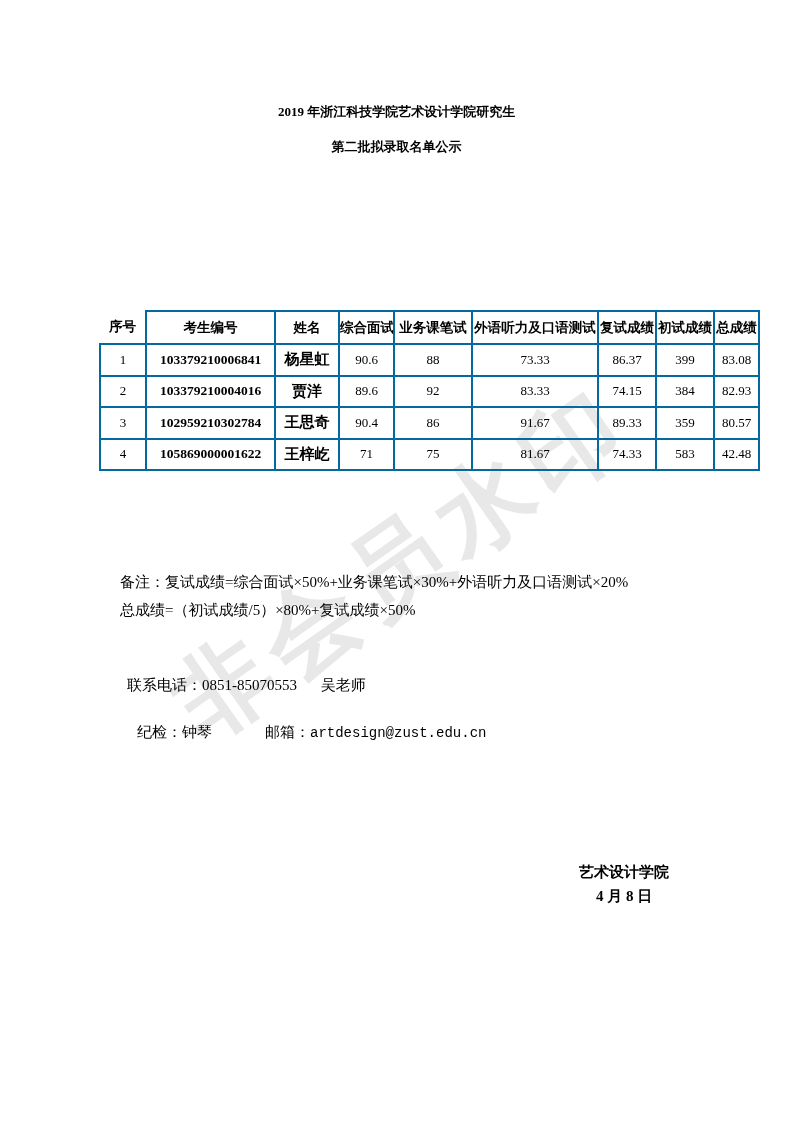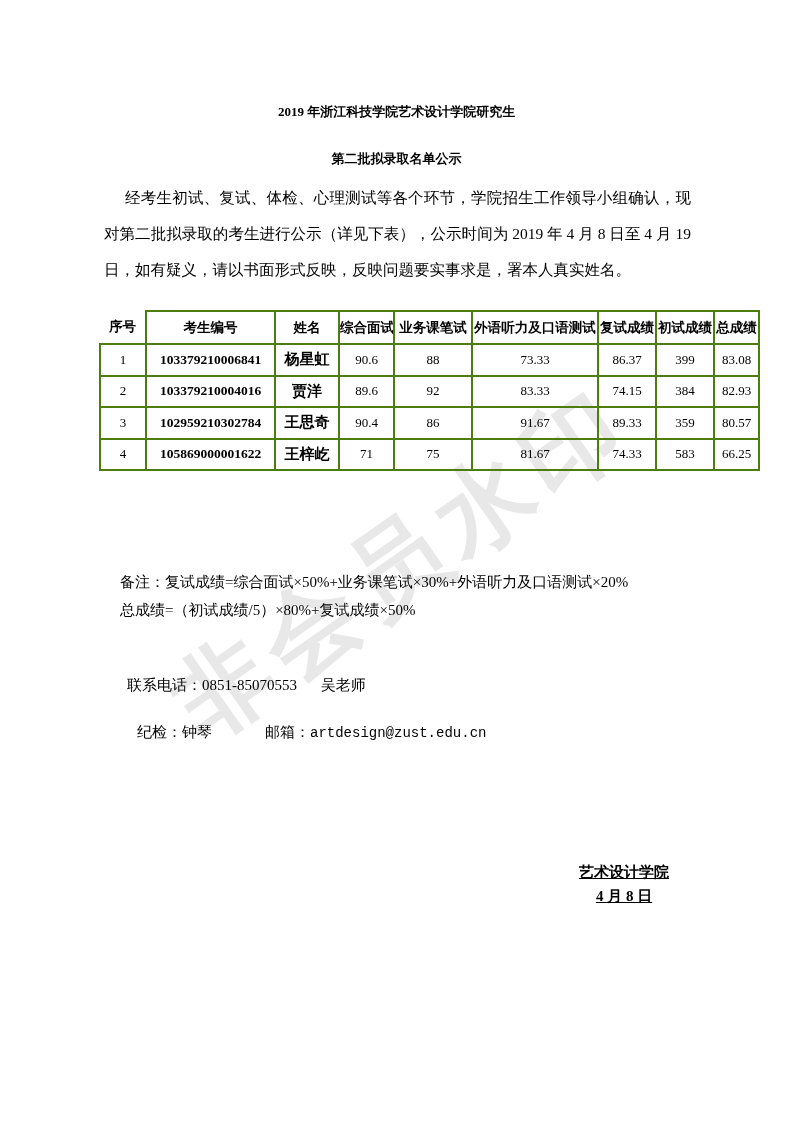--- a/index.html
+++ b/index.html
@@ -25,35 +25,35 @@
     pointer-events: none;
     z-index: 0;
     font-family: "Liberation Sans", "DejaVu Sans", sans-serif;
   }
 
   .content { position: absolute; inset: 0; z-index: 1; }
 
   .title { position: absolute; left: 0; width: 100%; text-align: center;
            font-weight: bold; font-size: 13px; }
   .title1 { top: 103px; }
-  .title2 { top: 150px; }
+  .title2 { top: 138px; }
 
   .intro {
     position: absolute; left: 104px; top: 180px; width: 587px;
     font-size: 15.5px; line-height: 36px;
     text-align: justify; text-indent: 21px;
   }
 
   table.admit {
     position: absolute; left: 99px; top: 310px;
     border-collapse: collapse; table-layout: fixed;
     width: 659px;
   }
   table.admit th, table.admit td {
-    border: 2px solid #4d7c0f;
+    border: 2px solid #0369a1;
     text-align: center; vertical-align: middle;
     overflow: hidden; white-space: nowrap;
     font-size: 13px; font-weight: normal;
   }
   table.admit thead tr { height: 33px; }
   table.admit tbody tr { height: 31.5px; }
   table.admit th { font-weight: bold; font-size: 13.5px; }
   table.admit th.no-tl { border-top: none; border-left: none; }
   table.admit td.c1 { font-weight: bold; font-size: 13.5px; }
   table.admit td.c2 { font-weight: bold; font-size: 15px; border-radius: 8px; }
@@ -64,35 +64,34 @@
            font-size: 15px; line-height: 28px; width: 580px; }
 
   .contact-line1 { position: absolute; left: 127px; top: 676px; font-size: 15px; }
   .contact-line1 .teacher { margin-left: 20px; }
   .contact-line2 { position: absolute; left: 137px; top: 723px; font-size: 15px; }
   .contact-line2 .email-group { position: absolute; left: 128px; top: 0; white-space: nowrap; }
   .email { font-family: "Liberation Mono", "DejaVu Sans Mono", monospace; font-size: 14px; }
 
   .signature { position: absolute; left: 540px; top: 860px; width: 168px;
                text-align: center; font-weight: bold; font-size: 15px;
-               line-height: 24px; text-decoration: underline; }
+               line-height: 24px; }
 </style>
 </head>
 <body>
 
 <div class="page">
 
   <div class="watermark" style="color: rgb(232, 232, 232); transform: rotate(-35deg);">非会员水印</div>
 
   <div class="content">
 
     <div class="title title1">2019 年浙江科技学院艺术设计学院研究生</div>
     <div class="title title2">第二批拟录取名单公示</div>
 
-    <div class="intro">经考生初试、复试、体检、心理测试等各个环节，学院招生工作领导小组确认，现对第二批拟录取的考生进行公示（详见下表），公示时间为 2019 年 4 月 8 日至 4 月 19 日，如有疑义，请以书面形式反映，反映问题要实事求是，署本人真实姓名。</div>
 
     <table class="admit">
       <colgroup>
         <col class="w0">
           <col class="w1">
           <col class="w2">
           <col class="w3">
           <col class="w4">
         <col class="w5">
           <col class="w6">
@@ -148,21 +147,21 @@
           </tr>
           <tr>
             <td class="c0">4</td>
             <td class="c1">105869000001622</td>
             <td class="c2">王梓屹</td>
             <td class="c3">71</td>
             <td class="c4">75</td>
             <td class="c5">81.67</td>
             <td class="c6">74.33</td>
             <td class="c7">583</td>
-            <td class="c8">66.25</td>
+            <td class="c8">42.48</td>
           </tr>
         </tbody>
     </table>
 
     <div class="notes">
       <div>备注：复试成绩=综合面试×50%+业务课笔试×30%+外语听力及口语测试×20%</div>
       <div>总成绩=（初试成绩/5）×80%+复试成绩×50%</div>
     </div>
 
     <div class="contact-line1">

